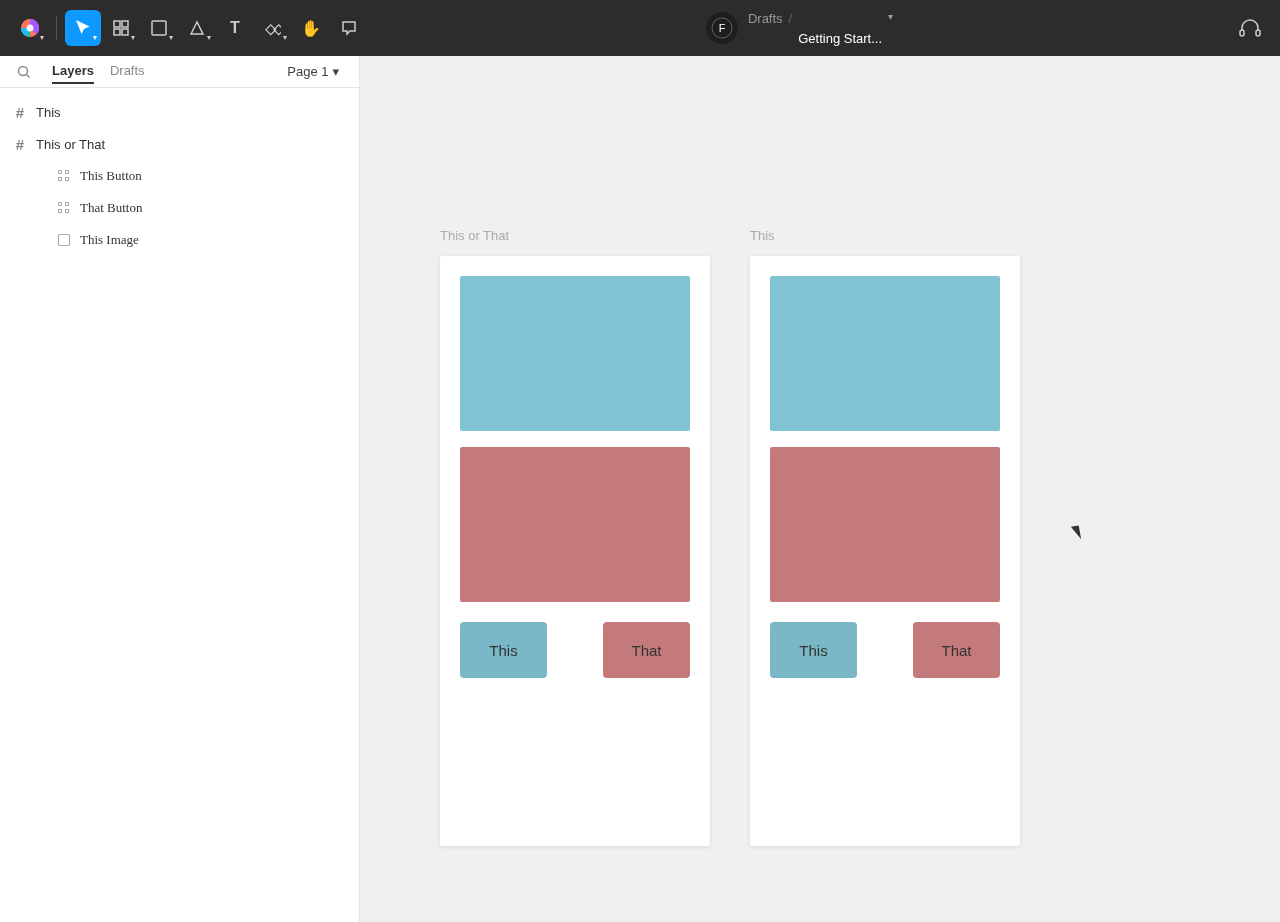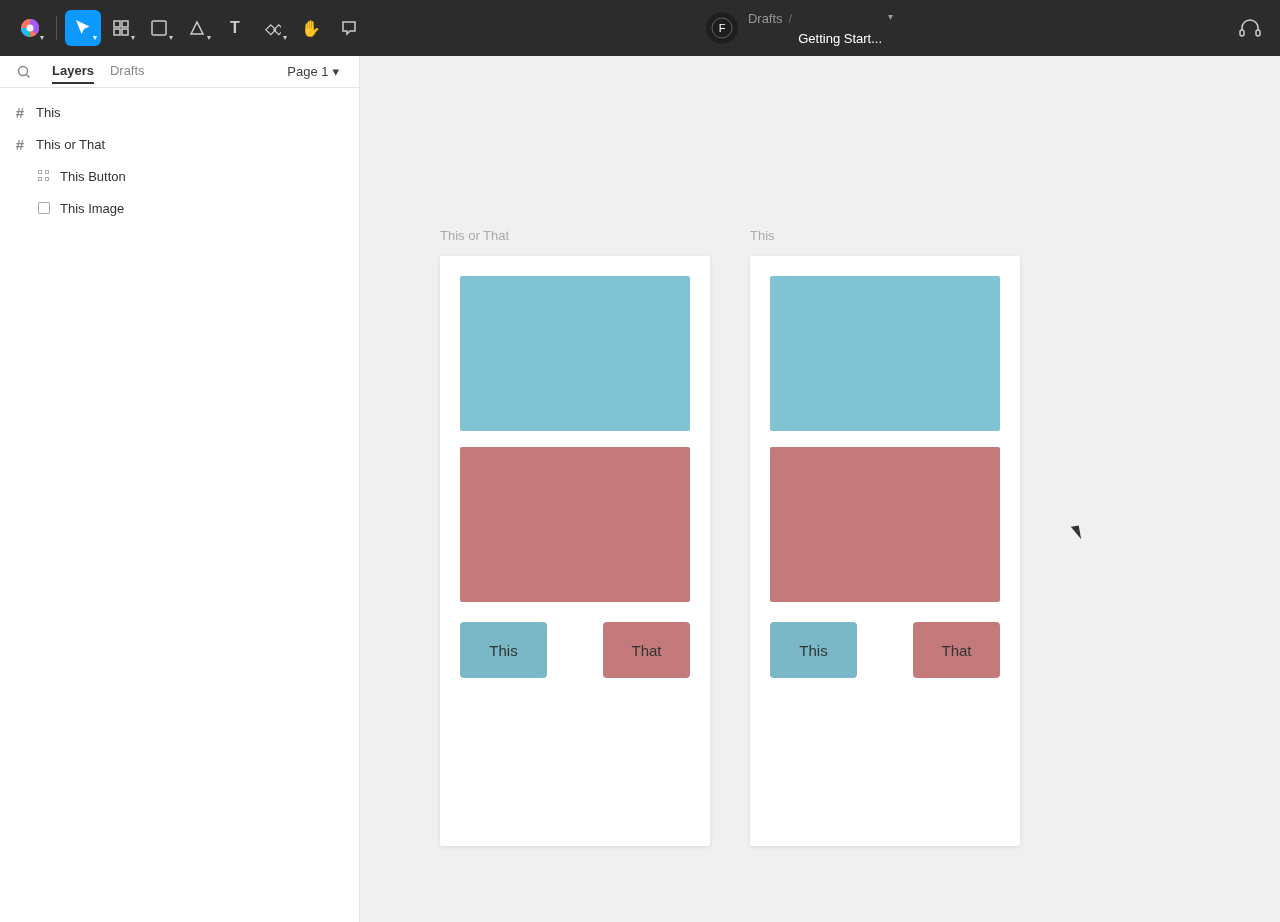--- a/index.html
+++ b/index.html
@@ -150,21 +150,21 @@
     .layer-item {
       display: flex;
       align-items: center;
       height: 32px;
       padding: 0 12px;
       gap: 8px;
       cursor: pointer;
       font-size: 13px;
       color: #333;
     }
-    .layer-item.indent { padding-left: 36px; }
+    .layer-item.indent { padding-left: 56px; font-family: Liberation Serif, serif; }
     .layer-icon {
       width: 16px; height: 16px;
       display: flex; align-items: center; justify-content: center;
       color: #888; font-size: 12px; flex-shrink: 0;
     }
     .hash-icon { font-size: 14px; font-weight: 700; color: #888; }
     .dotted-grid-icon {
       width: 12px; height: 12px;
       display: grid; grid-template-columns: 1fr 1fr; gap: 2px;
     }
@@ -395,20 +395,31 @@
           <div class="dotted-grid-icon">
             <span></span>
               <span></span>
               <span></span>
               <span></span>
           </div>
         </div>
         <span>This Button</span>
       </div>
 
+      <div class="layer-item indent">
+        <div class="layer-icon">
+          <div class="dotted-grid-icon">
+            <span></span>
+              <span></span>
+              <span></span>
+              <span></span>
+          </div>
+        </div>
+        <span>That Button</span>
+      </div>
 
 
       <div class="layer-item indent">
         <div class="layer-icon">
           <div class="rect-icon"></div>
         </div>
         <span>This Image</span>
       </div>
     </div>
   </div>

